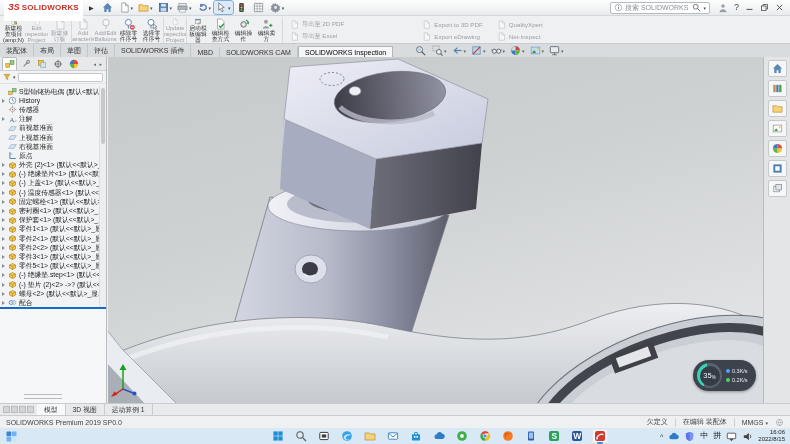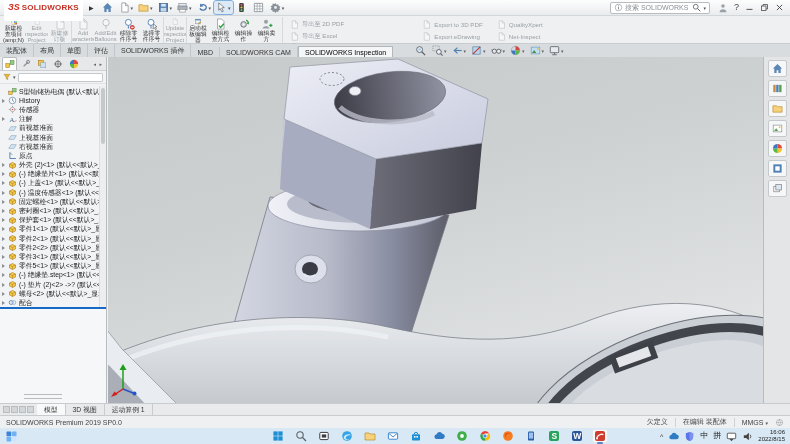--- a/index.html
+++ b/index.html
@@ -1094,20 +1094,38 @@
 
       <svg class="triad" width="28" height="36" viewBox="0 0 28 36">
         <path d="M14,28 L14,8" stroke="#1ca01c" stroke-width="1.5"></path>
         <path d="M14,3 L10.5,9 L17.5,9 Z" fill="#1ca01c"></path>
         <path d="M14,28 L5,34" stroke="#d02020" stroke-width="1.5"></path>
         <path d="M2,36 L8.5,33.5 L5.5,30.5 Z" fill="#d02020"></path>
         <path d="M14,28 L24,32" stroke="#2553c9" stroke-width="1.5"></path>
         <circle cx="25.5" cy="32.5" r="2" fill="#2553c9"></circle>
       </svg>
 
+      <div class="netwidget">
+        <div class="ring">
+          <div class="ringin">
+            <span>35</span>
+              <em>%</em>
+          </div>
+        </div>
+        <div class="nrows">
+          <div class="nrow">
+              <i class="dot up"></i>
+              <span>0.3K/s</span>
+            </div>
+          <div class="nrow">
+              <i class="dot down"></i>
+              <span>0.2K/s</span>
+            </div>
+        </div>
+      </div>
     </div>
 
     <div class="rightstrip">
 
         <div class="rpbtn">
           <svg class="sym i11">
             <use href="#s-home"></use>
           </svg>
         </div>
 

